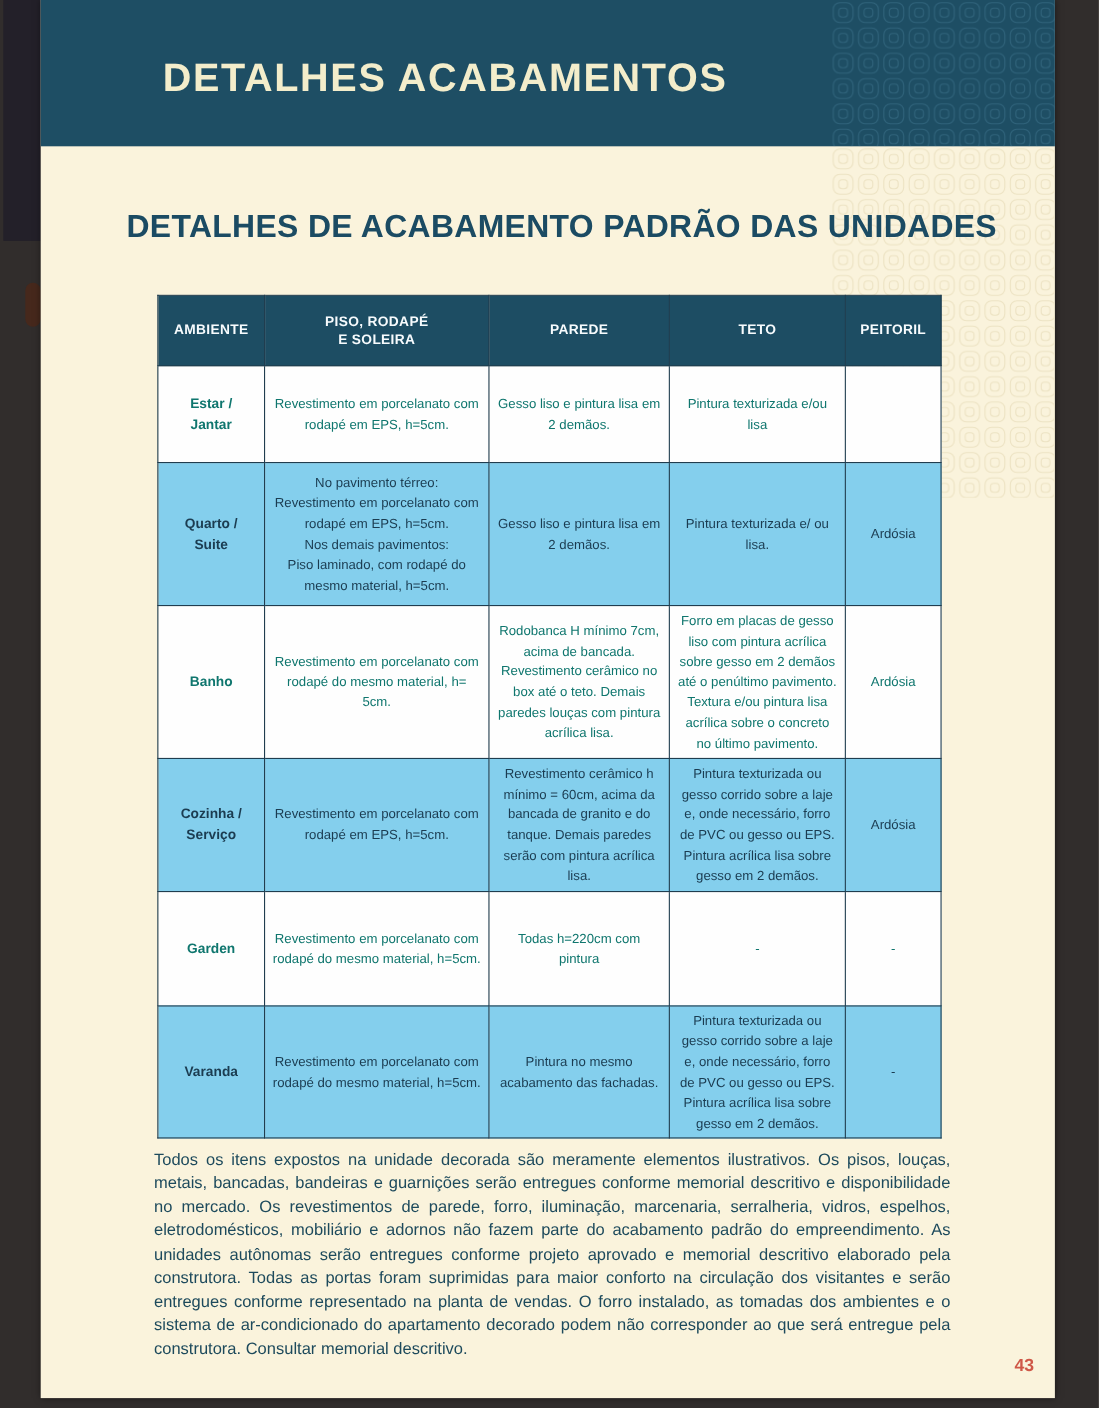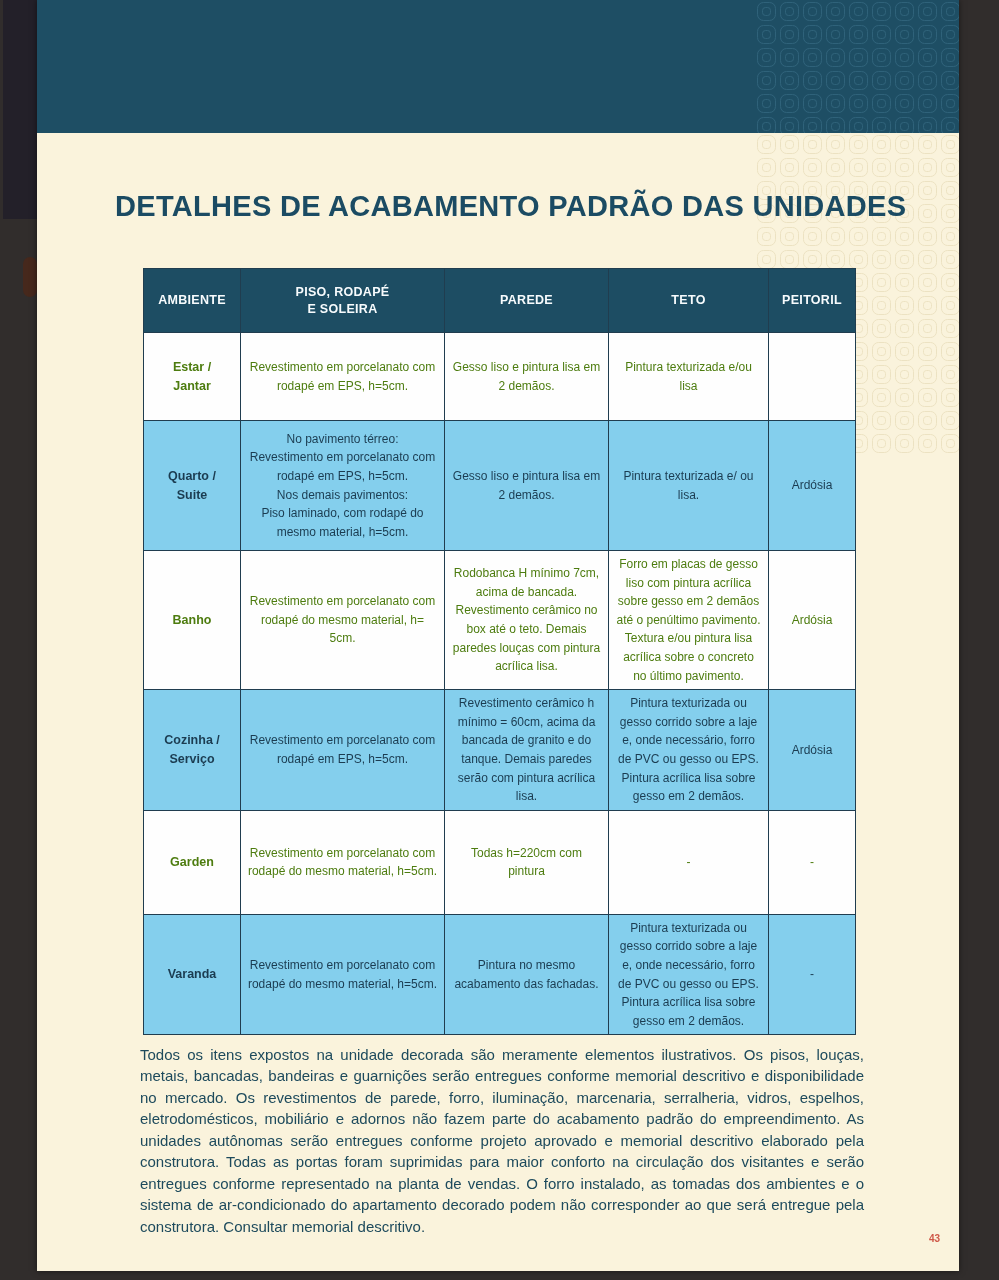--- a/index.html
+++ b/index.html
@@ -29,36 +29,36 @@
   }
   table.finishes th, table.finishes td{
     border:1.5px solid #203d4f;
     text-align:center;vertical-align:middle;
     padding:4px 6px;white-space:pre-line;
   }
   table.finishes thead tr{height:64px;}
   table.finishes th{
     background:#1d4d63;color:#f7fbfd;font-size:12.5px;font-weight:bold;letter-spacing:.3px;line-height:1.35;
   }
-  table.finishes td{font-size:12px;line-height:1.55;color:#4d7c0f;background:#fefefe;}
+  table.finishes td{font-size:12px;line-height:1.55;color:#0f766e;background:#fefefe;}
   table.finishes td:first-child{font-weight:bold;font-size:12.5px;line-height:1.5;}
   table.finishes tbody tr:nth-child(even) td{background:#84cfed;color:#1b3c51;}
   table.finishes tbody tr:nth-child(1){height:88px;}
   table.finishes tbody tr:nth-child(2){height:130px;}
   table.finishes tbody tr:nth-child(3){height:135px;}
   table.finishes tbody tr:nth-child(4){height:120px;}
   table.finishes tbody tr:nth-child(5){height:104px;}
   table.finishes tbody tr:nth-child(6){height:113px;}
   .footnote{
     position:absolute;left:103px;top:1044px;width:724px;margin:0;
     font-size:15px;line-height:1.43;text-align:justify;color:#1d4a5c;
   }
   .pagenum{
     position:absolute;right:19px;top:1233px;
-    font-size:10px;font-weight:bold;color:#cf5848;
+    font-size:16px;font-weight:bold;color:#cf5848;
   }
 </style>
 </head>
 <body>
 
 <div class="viewer-left-panel"></div>
 <div class="edge-accent"></div>
 
 <div class="page">
 
@@ -73,20 +73,21 @@
               <rect x="30.5" y="7.5" width="8" height="8" rx="3"></rect>
             <rect x="2.5" y="25.5" width="18" height="18" rx="6"></rect>
               <rect x="7.5" y="30.5" width="8" height="8" rx="3"></rect>
             <rect x="25.5" y="25.5" width="18" height="18" rx="6"></rect>
               <rect x="30.5" y="30.5" width="8" height="8" rx="3"></rect>
           </g>
         </pattern>
       </defs>
       <rect width="204" height="133" fill="url(#motifTeal)"></rect>
     </svg>
+    <h1 class="band-title">DETALHES ACABAMENTOS</h1>
   </div>
 
   <svg class="pattern-svg pattern-cream" width="204" height="320">
     <defs>
       <pattern id="motifCream" width="46" height="46" patternUnits="userSpaceOnUse">
         <g fill="none" stroke="#ece2c2" stroke-width="1">
           <rect x="2.5" y="2.5" width="18" height="18" rx="6"></rect>
             <rect x="7.5" y="7.5" width="8" height="8" rx="3"></rect>
           <rect x="25.5" y="2.5" width="18" height="18" rx="6"></rect>
             <rect x="30.5" y="7.5" width="8" height="8" rx="3"></rect>

